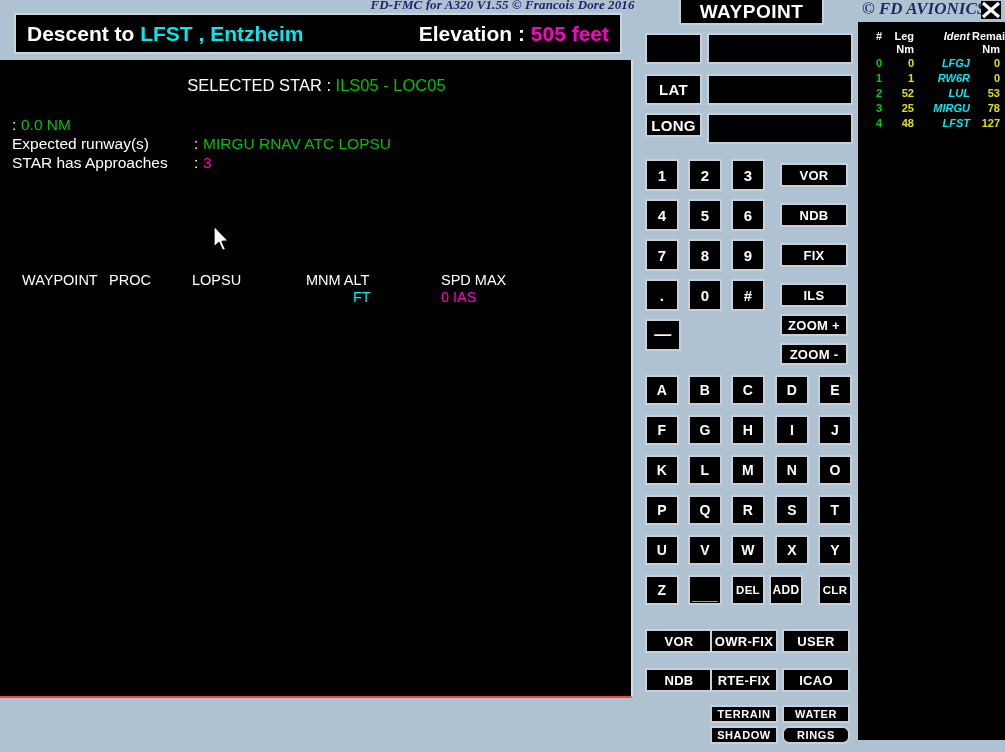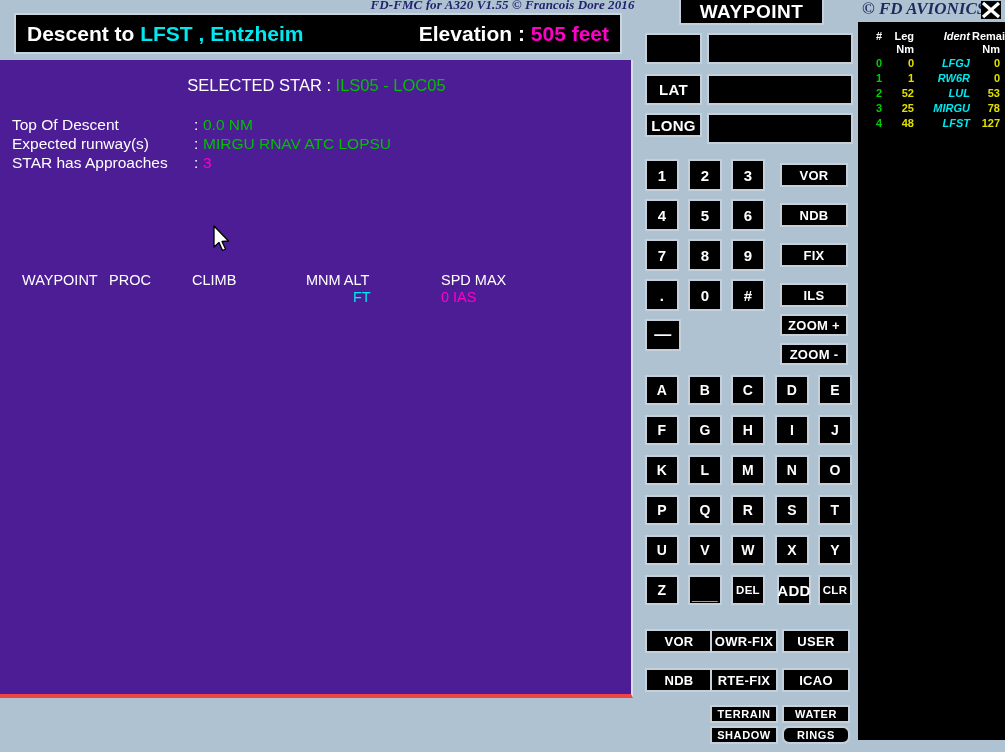--- a/index.html
+++ b/index.html
@@ -61,23 +61,23 @@
   }
   .t-white { color: #ffffff; }
   .t-cyan  { color: #00e8f0; }
   .t-mag   { color: #ff00c8; }
 
   
   .display {
     position: absolute;
     left: 0; top: 60px;
     width: 633px; height: 638px;
-    background: #4c1d95;
+    background: #000000;
     border-right: 2px solid #d3dde5;
-    border-bottom: 4px solid #ef4444;
+    border-bottom: 2px solid #ef4444;
     box-sizing: border-box;
     overflow: hidden;
   }
   .sel-star {
     position: absolute;
     left: 0; top: 16px;
     width: 633px;
     text-align: center;
     font-size: 16.5px;
     white-space: nowrap;
@@ -259,40 +259,39 @@
     <div class="banner-left"><span class="t-white">Descent to </span><span class="t-cyan">LFST , Entzheim</span></div>
     <div class="banner-right"><span class="t-white">Elevation : </span><span class="t-mag">505 feet</span></div>
   </div>
 
   <div class="display">
 
     <div class="sel-star"><span class="lbl">SELECTED STAR : </span><span class="val">ILS05 - LOC05</span></div>
 
     <div class="info-table">
       <div class="info-row">
-        <span class="info-key">Top Of Descent</span>
         <span class="info-sep">:</span>
         <span class="info-val green">0.0 NM</span>
       </div>
       <div class="info-row">
         <span class="info-key">Expected runway(s)</span>
         <span class="info-sep">:</span>
         <span class="info-val green">MIRGU RNAV ATC LOPSU</span>
       </div>
       <div class="info-row">
         <span class="info-key">STAR has Approaches</span>
         <span class="info-sep">:</span>
         <span class="info-val mag">3</span>
       </div>
     </div>
 
     <div class="col-head">
       <span class="ch-wpt">WAYPOINT</span>
       <span class="ch-proc">PROC</span>
-      <span class="ch-turn">CLIMB</span>
+      <span class="ch-turn">LOPSU</span>
       <span class="ch-alt">MNM ALT</span>
       <span class="ch-spd">SPD MAX</span>
     </div>
     <div class="col-sub">
       <span class="cs-ft">FT</span>
       <span class="cs-ias">0 IAS</span>
     </div>
 
     <svg class="cursor" viewBox="0 0 20 30">
       <path d="M2,1 L2,22 L7,17.5 L10.5,25.5 L13.5,24 L10,16.5 L16.5,16 Z" fill="#ffffff" stroke="#000000" stroke-width="1.3" stroke-linejoin="round"></path>
@@ -357,21 +356,21 @@
         <div class="btn alpha" style="left: 135px; top: 495px;">S</div>
         <div class="btn alpha" style="left: 178px; top: 495px;">T</div>
         <div class="btn alpha" style="left: 5px; top: 535px;">U</div>
         <div class="btn alpha" style="left: 48px; top: 535px;">V</div>
         <div class="btn alpha" style="left: 91px; top: 535px;">W</div>
         <div class="btn alpha" style="left: 135px; top: 535px;">X</div>
         <div class="btn alpha" style="left: 178px; top: 535px;">Y</div>
         <div class="btn alpha" style="left: 5px; top: 575px;">Z</div>
         <div class="btn alpha" style="left: 48px; top: 575px; align-items: flex-end; font-size: 15px;">___</div>
         <div class="btn alpha" style="left: 91px; top: 575px; font-size: 11.5px;">DEL</div>
-        <div class="btn alpha" style="left: 137px; top: 575px; font-size: 15px;">ADD</div>
+        <div class="btn alpha" style="left: 129px; top: 575px; font-size: 12px;">ADD</div>
         <div class="btn alpha" style="left: 178px; top: 575px; font-size: 11.5px;">CLR</div>
       </div>
     <div id="funcpad">
         <div class="btn fnbtn" style="left: 5px; top: 629px;">VOR</div>
         <div class="btn fnbtn" style="left: 70px; top: 629px;">OWR-FIX</div>
         <div class="btn fnbtn" style="left: 142px; top: 629px;">USER</div>
         <div class="btn fnbtn" style="left: 5px; top: 668px;">NDB</div>
         <div class="btn fnbtn" style="left: 70px; top: 668px;">RTE-FIX</div>
         <div class="btn fnbtn" style="left: 142px; top: 668px;">ICAO</div>
       </div>

